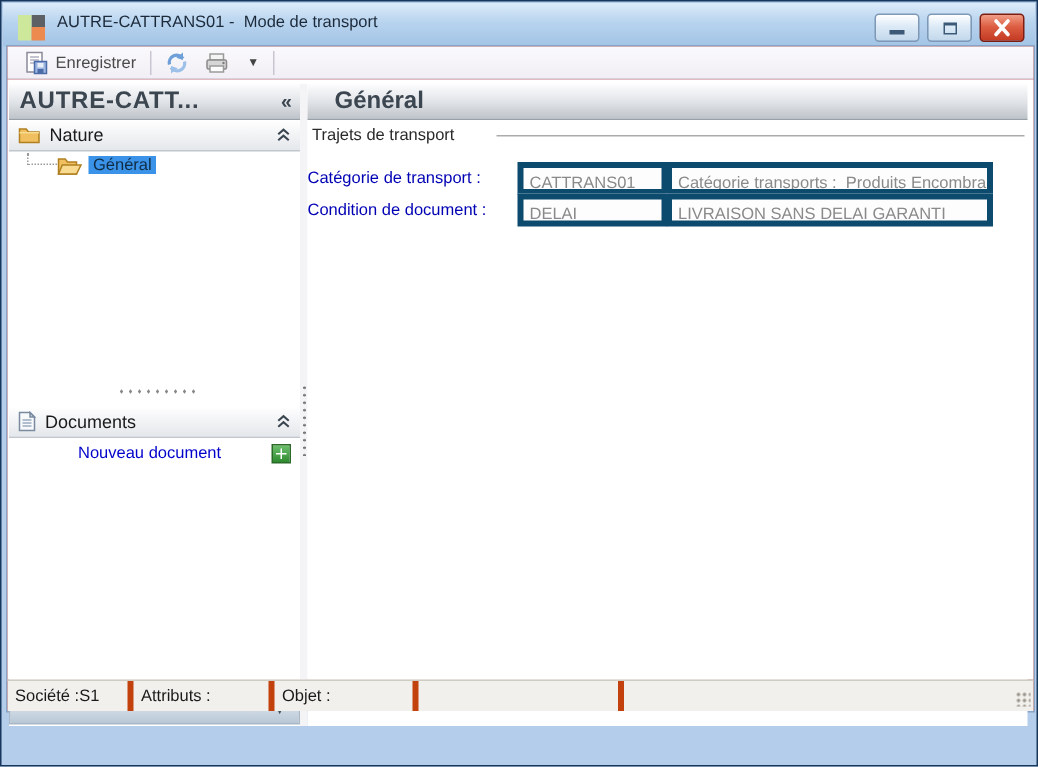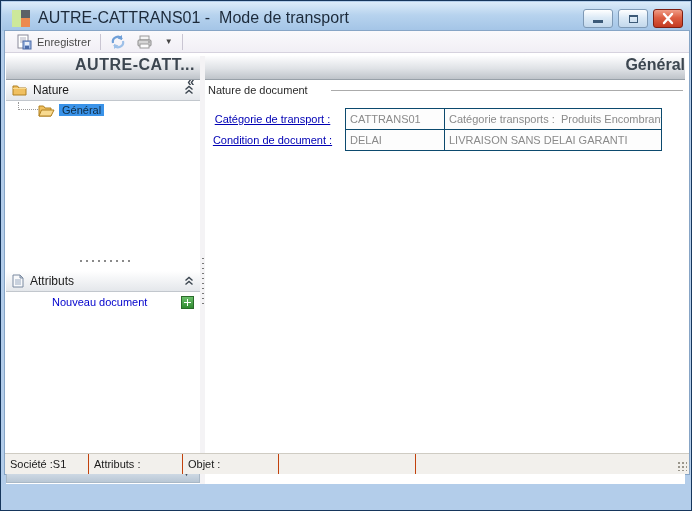--- a/index.html
+++ b/index.html
@@ -10,21 +10,21 @@
     background:#b3cdea; border:1px solid #16365c; overflow:hidden; }
 
   
   .titlebar { position:absolute; left:1px; top:1px; right:1px; height:29px;
     background:linear-gradient(#dcebf9,#b7d3ee 45%,#a3c4e6); }
   .app-icon { position:absolute; left:10px; top:8px; width:18px; height:17px; display:grid;
     grid-template-columns:9px 9px; grid-template-rows:8px 9px; }
   .app-icon .c1 { background:#5d6166; }
   .app-icon .c2 { background:#cde89b; grid-row:1/3; }
   .app-icon .c3 { background:#ec8a50; }
-  .title-text { position:absolute; left:36px; top:7px; font-size:16px; color:#1c2a3a; white-space:pre; }
+  .title-text { position:absolute; left:36px; top:7px; font-size:11px; color:#1c2a3a; white-space:pre; }
   .winbtns { position:absolute; top:7px; right:7px; display:flex; gap:5px; }
   .winbtn { width:30px; height:19px; border:1px solid #7e99b5; border-radius:3px;
     background:linear-gradient(#ffffff,#dceaf6 45%,#c3d8ec); position:relative; cursor:default; }
   .winbtn.close { border-color:#7e1e12; background:linear-gradient(#f09d87,#dd5f43 45%,#c33a22); }
   .glyph-min { position:absolute; left:9px; bottom:4px; width:10px; height:3px; background:#3c5a78; }
   .glyph-max { position:absolute; left:10px; top:5px; width:9px; height:8px;
     border:1px solid #3c5a78; border-top-width:2px; background:transparent; }
 
   
   .client { position:absolute; left:4px; top:30px; width:684px; height:443px;
@@ -34,22 +34,22 @@
     display:flex; align-items:center; padding-left:6px; }
   .tb-btn { display:flex; align-items:center; gap:5px; height:20px; padding:0 5px; color:#4a4a4a; }
   .tb-sep { width:1px; height:16px; background:#c9c5d2; margin:0 4px; }
   .tb-arrow { font-size:8px; color:#444; margin-left:2px; }
 
   
   .body { position:absolute; left:0; top:22px; right:0; bottom:21px; background:#fff; }
 
   .sidebar { position:absolute; left:1px; top:3px; width:194px; height:428px; background:#fff; }
   .big-header { height:24px; background:linear-gradient(#fdfdfe,#dfe2e6 55%,#bfc4ca);
-    border-bottom:1px solid #98a0a8; display:flex; align-items:flex-end;
-    font-weight:bold; font-size:16px; color:#3c4650;flex-direction:column; }
+    border-bottom:1px solid #98a0a8; display:flex; align-items:center;
+    font-weight:bold; font-size:16px; color:#3c4650; }
   .sidebar .big-header { padding:0 5px 0 7px; justify-content:space-between; letter-spacing:.5px; }
   .collapse-glyph { font-size:13px; font-weight:bold; color:#3c4650; cursor:default; }
 
   .panel-header { height:21px; background:linear-gradient(#ffffff,#e4e7eb);
     border-bottom:1px solid #c2c7cd; display:flex; align-items:center; gap:6px;
     padding:0 6px; font-size:12px; color:#1a1a1a; }
   .panel-header .spacer { flex:1; }
 
   .tree { position:absolute; left:0; top:46px; width:100%; }
   .tree-row { height:16px; display:flex; align-items:center; }
@@ -90,31 +90,31 @@
 
   .main { position:absolute; left:200px; top:3px; width:480px; height:428px; background:#fff; }
   .main .big-header { padding-left:18px; }
   .group-label { position:absolute; left:3px; top:28px; color:#2a2a2a; }
   .group-line { position:absolute; left:126px; top:34px; width:352px; height:1px; background:#ababab; }
 
   .field-row { position:absolute; left:0; height:22px; }
   .field-row.r0 { top:52px; }
   .field-row.r1 { top:73px; }
   .field-label { position:absolute; left:0; width:135px; line-height:22px;
-    text-align:center; color:#0000b4;text-decoration:underline; }
+    text-align:left; color:#0000b4; }
   .field-box { position:absolute; top:0; height:22px; line-height:20px;
-    border:1px solid #0c4a6e; background:#fdfdfd; color:#8a8a8a; padding:0 4px;
+    border:4px solid #0c4a6e; background:#fdfdfd; color:#8a8a8a; padding:0 4px;
     overflow:hidden; white-space:pre; }
   .field-box.value { left:140px; width:100px; }
   .field-box.detail { left:239px; width:218px; }
 
   
   .statusbar { position:absolute; left:0; bottom:0; width:100%; height:21px;
     background:#f2f0ec; border-top:1px solid #cfccc3; display:flex; }
-  .status-cell { border-right:1px solid #c2410c; padding:4px 0 0 5px; color:#1a1a1a;
+  .status-cell { border-right:4px solid #c2410c; padding:4px 0 0 5px; color:#1a1a1a;
     overflow:hidden; white-space:nowrap; }
   .status-cell.c0 { width:84px; }
   .status-cell.c1 { width:96px; }
   .status-cell.c2 { width:94px; }
   .status-cell.c3 { width:137px; }
   .status-cell.c4 { flex:1; border-right:none; }
   .size-grip { position:absolute; right:2px; bottom:3px; width:10px; height:10px;
     background-image:radial-gradient(circle, #9a968c 1px, transparent 1.2px);
     background-size:4px 4px; }
 
@@ -220,21 +220,21 @@
 
         <div class="documents-panel">
           <div class="panel-header">
             <svg width="12" height="14" viewBox="0 0 12 14">
               <path d="M1 1 L8 1 L11 4 L11 13 L1 13 Z" fill="#f8f9fb" stroke="#7a8aa0"></path>
               <path d="M8 1 L8 4 L11 4 Z" fill="#c8d2e0" stroke="#7a8aa0"></path>
               <line x1="3" y1="6" x2="9" y2="6" stroke="#9aaac0"></line>
               <line x1="3" y1="8" x2="9" y2="8" stroke="#9aaac0"></line>
               <line x1="3" y1="10" x2="9" y2="10" stroke="#9aaac0"></line>
             </svg>
-            <span>Attributs</span>
+            <span>Documents</span>
             <span class="spacer"></span>
             <svg width="10" height="10" viewBox="0 0 10 10">
               <path d="M1.5 4.5 L5 1.5 L8.5 4.5 M1.5 8.5 L5 5.5 L8.5 8.5" fill="none" stroke="#3c4650" stroke-width="1.4"></path>
             </svg>
           </div>
           <div class="doc-link-row">
             <span class="doc-link">Nouveau document</span>
             <span class="spacer"></span>
             <span class="add-btn"></span>
           </div>
@@ -247,21 +247,21 @@
 
       <div class="v-splitter">
         <span class="grip"></span>
       </div>
 
       <div class="main">
         <div class="big-header">
           <span>Général</span>
         </div>
 
-        <div class="group-label">Nature de document</div>
+        <div class="group-label">Trajets de transport</div>
         <div class="group-line"></div>
 
         <div class="field-row r0">
           <span class="field-label">Catégorie de transport :</span>
           <span class="field-box value">CATTRANS01</span>
           <span class="field-box detail">Catégorie transports :  Produits Encombrants</span>
         </div>
         <div class="field-row r1">
           <span class="field-label">Condition de document :</span>
           <span class="field-box value">DELAI</span>

